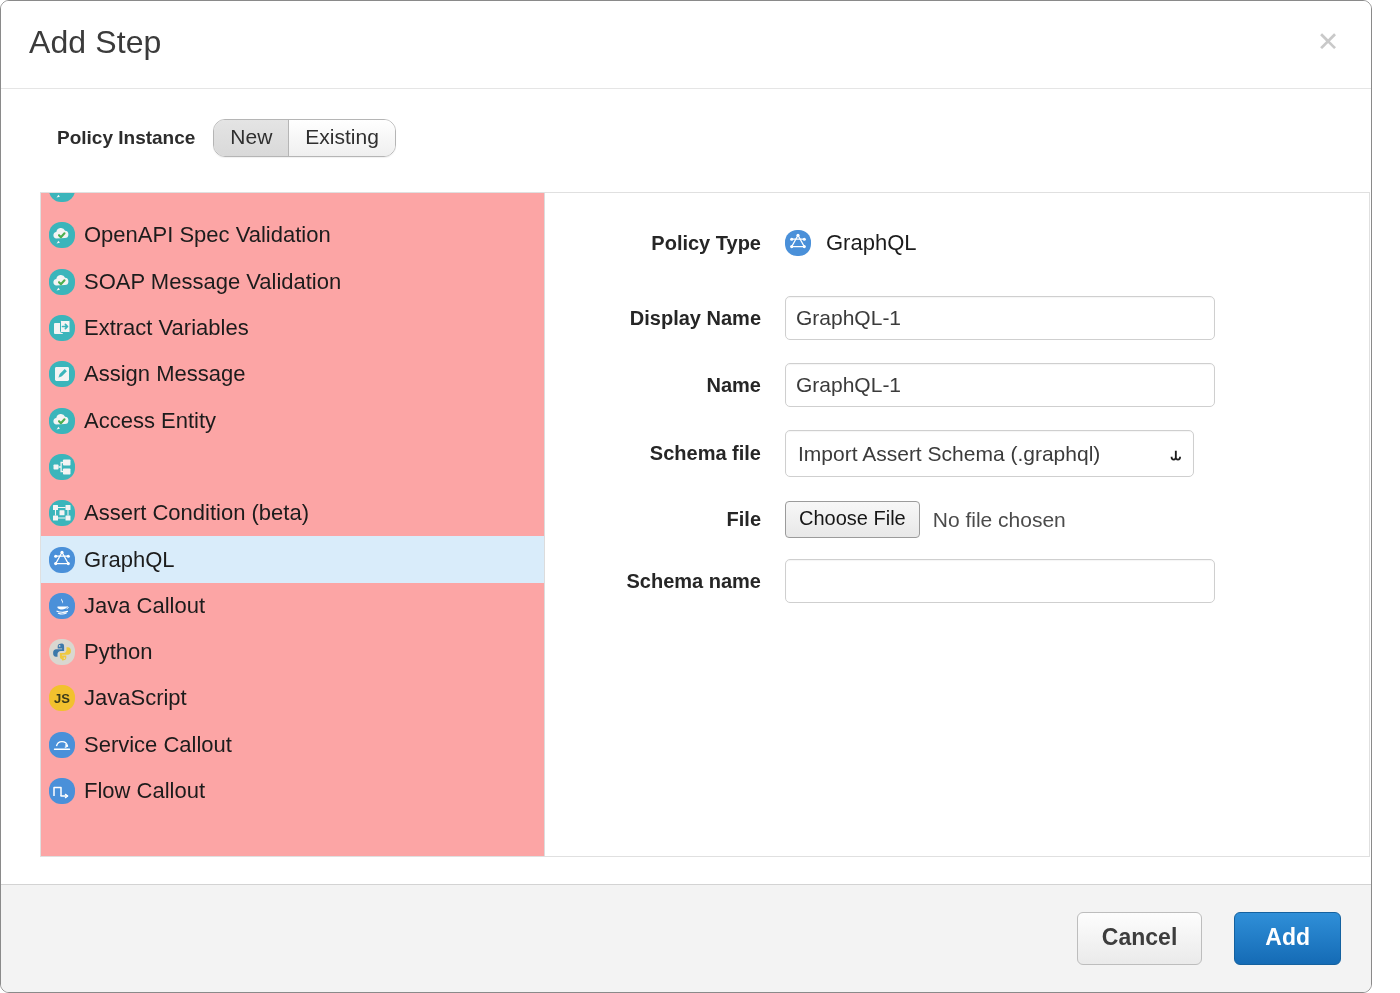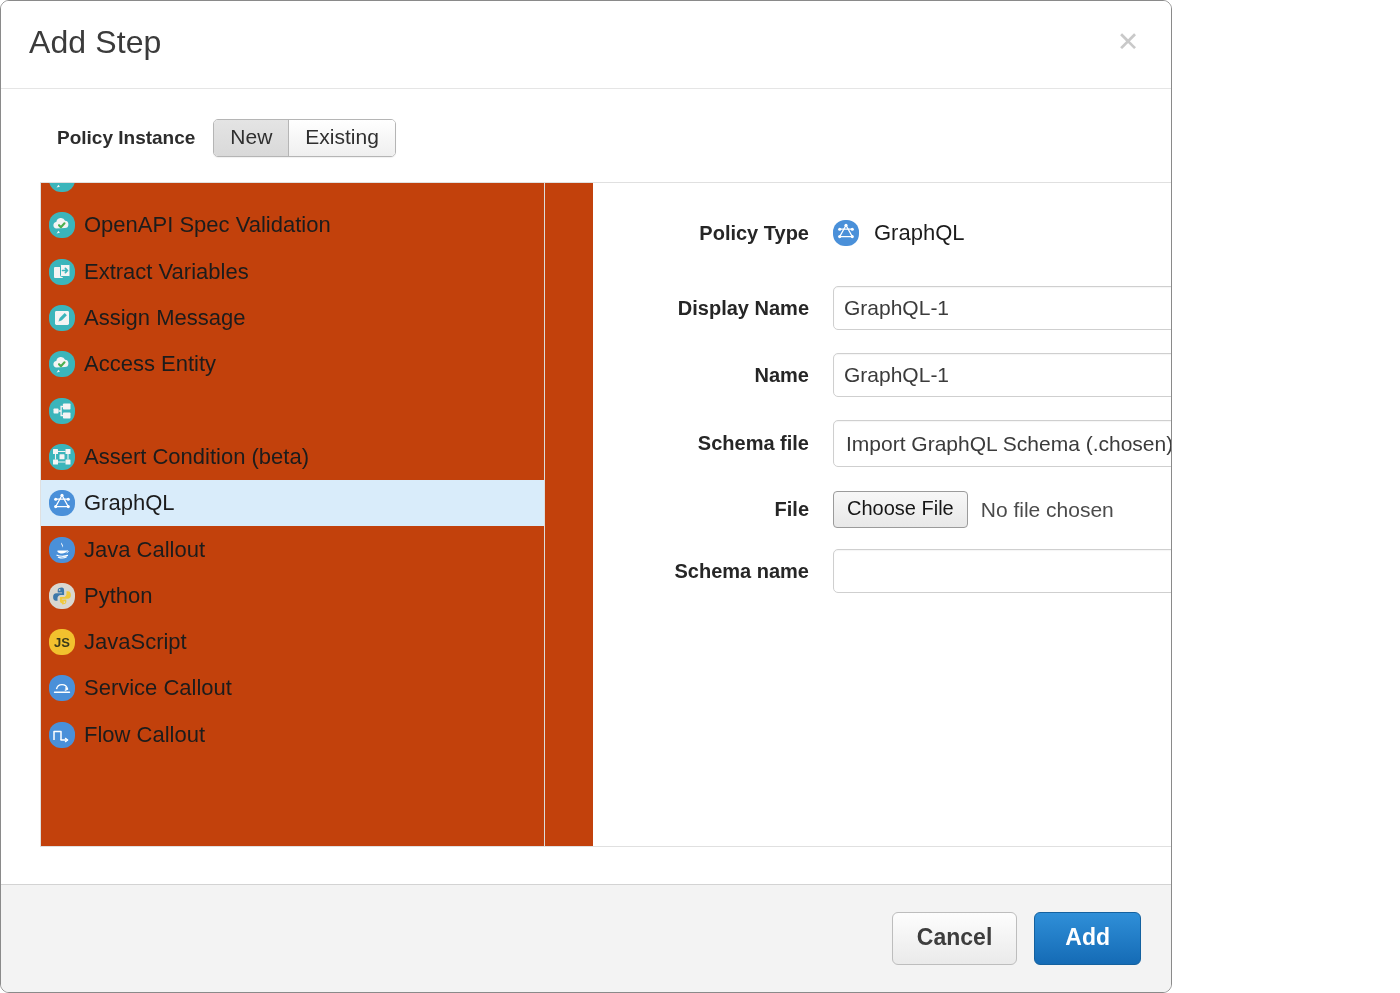--- a/index.html
+++ b/index.html
@@ -6,21 +6,21 @@
   html, body {
     margin: 0; padding: 0;
     width: 1400px; height: 993px;
     background: #ffffff;
     font-family: "Liberation Sans", sans-serif;
     -webkit-font-smoothing: antialiased;
   }
 
   .dialog {
     position: relative;
-    width: 1172px;
+    width: 1372px;
     height: 993px;
     background: #ffffff;
     border: 1px solid #8a8a8a;
     border-radius: 9px;
     overflow: hidden;
     display: flex;
     flex-direction: column;
     justify-content: space-between;
   }
 
@@ -73,49 +73,48 @@
   .pi-label {
     margin-left: 56px;
     font-size: 19px;
     font-weight: bold;
     color: #2c2c2c;
   }
   .segmented {
     margin-left: 18px;
     display: flex;
     border: 1px solid #b5b5b5;
-    border-radius: 5px;
+    border-radius: 12px;
     overflow: hidden;
     box-shadow: 0 1px 1px rgba(0,0,0,.06);
   }
   .seg-btn {
     font-size: 21px;
     color: #2f2f2f;
     padding: 5px 16px 7px 16px;
     cursor: pointer;
     user-select: none;
     background: linear-gradient(#ffffff, #efefef);
   }
   .seg-btn.active {
     background: linear-gradient(#e4e4e4, #d9d9d9);
   }
   .seg-btn + .seg-btn { border-left: 1px solid #b5b5b5; }
 
   
   .split {
     position: absolute;
     left: 39px;
-    top: 93px;
+    top: 103px;
     width: 1330px;
     height: 665px;
     border: 1px solid #e0e0e0;
     display: flex;
-    background: #c2410c;
+    background: #fca5a5;
     overflow: hidden;
-    gap: 48px;
   }
   .policy-list {
     width: 504px;
     flex: 0 0 504px;
     border-right: 1px solid #dcdcdc;
     overflow: hidden;
     position: relative;
   }
   .list-scroll {
     position: absolute;
@@ -261,21 +260,21 @@
   
   .dlg-footer {
     flex: 0 0 108px;
     height: 108px;
     background: #f3f3f3;
     border-top: 1px solid #d3d3d3;
     display: flex;
     align-items: center;
     justify-content: flex-end;
     padding-right: 30px;
-    gap: 17px;
+    gap: 32px;
   }
   .btn {
     font-size: 23px;
     font-weight: bold;
     border-radius: 6px;
     padding: 11px 24px 13px 24px;
     cursor: pointer;
     user-select: none;
     font-family: "Liberation Sans", sans-serif;
   }
@@ -331,20 +330,30 @@
             <div class="ico ico-teal">
               <svg width="26" height="26" viewBox="0 0 26 26">
                 <path d="M7 16.5a3.3 3.3 0 0 1 .3-6.5 4.6 4.6 0 0 1 8.8-1.2 3.6 3.6 0 0 1 3.3 3.6 3.6 3.6 0 0 1-3.5 3.6z" fill="#f4f4f4"></path>
                 <path d="M9.5 18.8l-2 2.6 3.4-.6z" fill="#f4f4f4"></path>
                 <path d="M10 13.2l1.9 2 3.6-3.9" stroke="#4caf50" stroke-width="2.1" fill="none" stroke-linecap="round" stroke-linejoin="round"></path>
               </svg>
             </div>
             <div class="pi-text">OpenAPI Spec Validation</div>
           </div>
 
+          <div class="policy-item">
+            <div class="ico ico-teal">
+              <svg width="26" height="26" viewBox="0 0 26 26">
+                <path d="M7 16.5a3.3 3.3 0 0 1 .3-6.5 4.6 4.6 0 0 1 8.8-1.2 3.6 3.6 0 0 1 3.3 3.6 3.6 3.6 0 0 1-3.5 3.6z" fill="#f4f4f4"></path>
+                <path d="M9.5 18.8l-2 2.6 3.4-.6z" fill="#f4f4f4"></path>
+                <path d="M10 13.2l1.9 2 3.6-3.9" stroke="#4caf50" stroke-width="2.1" fill="none" stroke-linecap="round" stroke-linejoin="round"></path>
+              </svg>
+            </div>
+            <div class="pi-text">SOAP Message Validation</div>
+          </div>
 
           <div class="policy-item">
             <div class="ico ico-teal">
               <svg width="26" height="26" viewBox="0 0 26 26">
                 <rect x="5" y="8" width="9" height="11" rx="1" fill="#f4f4f4"></rect>
                 <rect x="11.5" y="5.5" width="9.5" height="12" rx="1" fill="#f4f4f4" stroke="#3bb5bb" stroke-width="1"></rect>
                 <path d="M13.5 11.5h5m0 0l-2.1-2.1m2.1 2.1l-2.1 2.1" stroke="#3bb5bb" stroke-width="1.7" fill="none" stroke-linecap="round" stroke-linejoin="round"></path>
               </svg>
             </div>
             <div class="pi-text">Extract Variables</div>
@@ -502,21 +511,21 @@
         </div>
 
         <div class="form-row" style="top:170px">
           <div class="form-label">Name</div>
           <input class="txt-input" type="text" value="GraphQL-1" style="">
         </div>
 
         <div class="form-row" style="top:237px">
           <div class="form-label">Schema file</div>
           <div class="sel-wrap">
-            <span class="sel-text">Import GraphQL Schema (.chosen)</span>
+            <span class="sel-text">Import Assert Schema (.graphql)</span>
             <span class="sel-caret">⥿</span>
           </div>
         </div>
 
         <div class="form-row" style="top:308px">
           <div class="form-label">File</div>
           <div class="file-row-ctl">
             <div class="choose-file">Choose File</div>
             <span class="no-file">No file chosen</span>
           </div>

